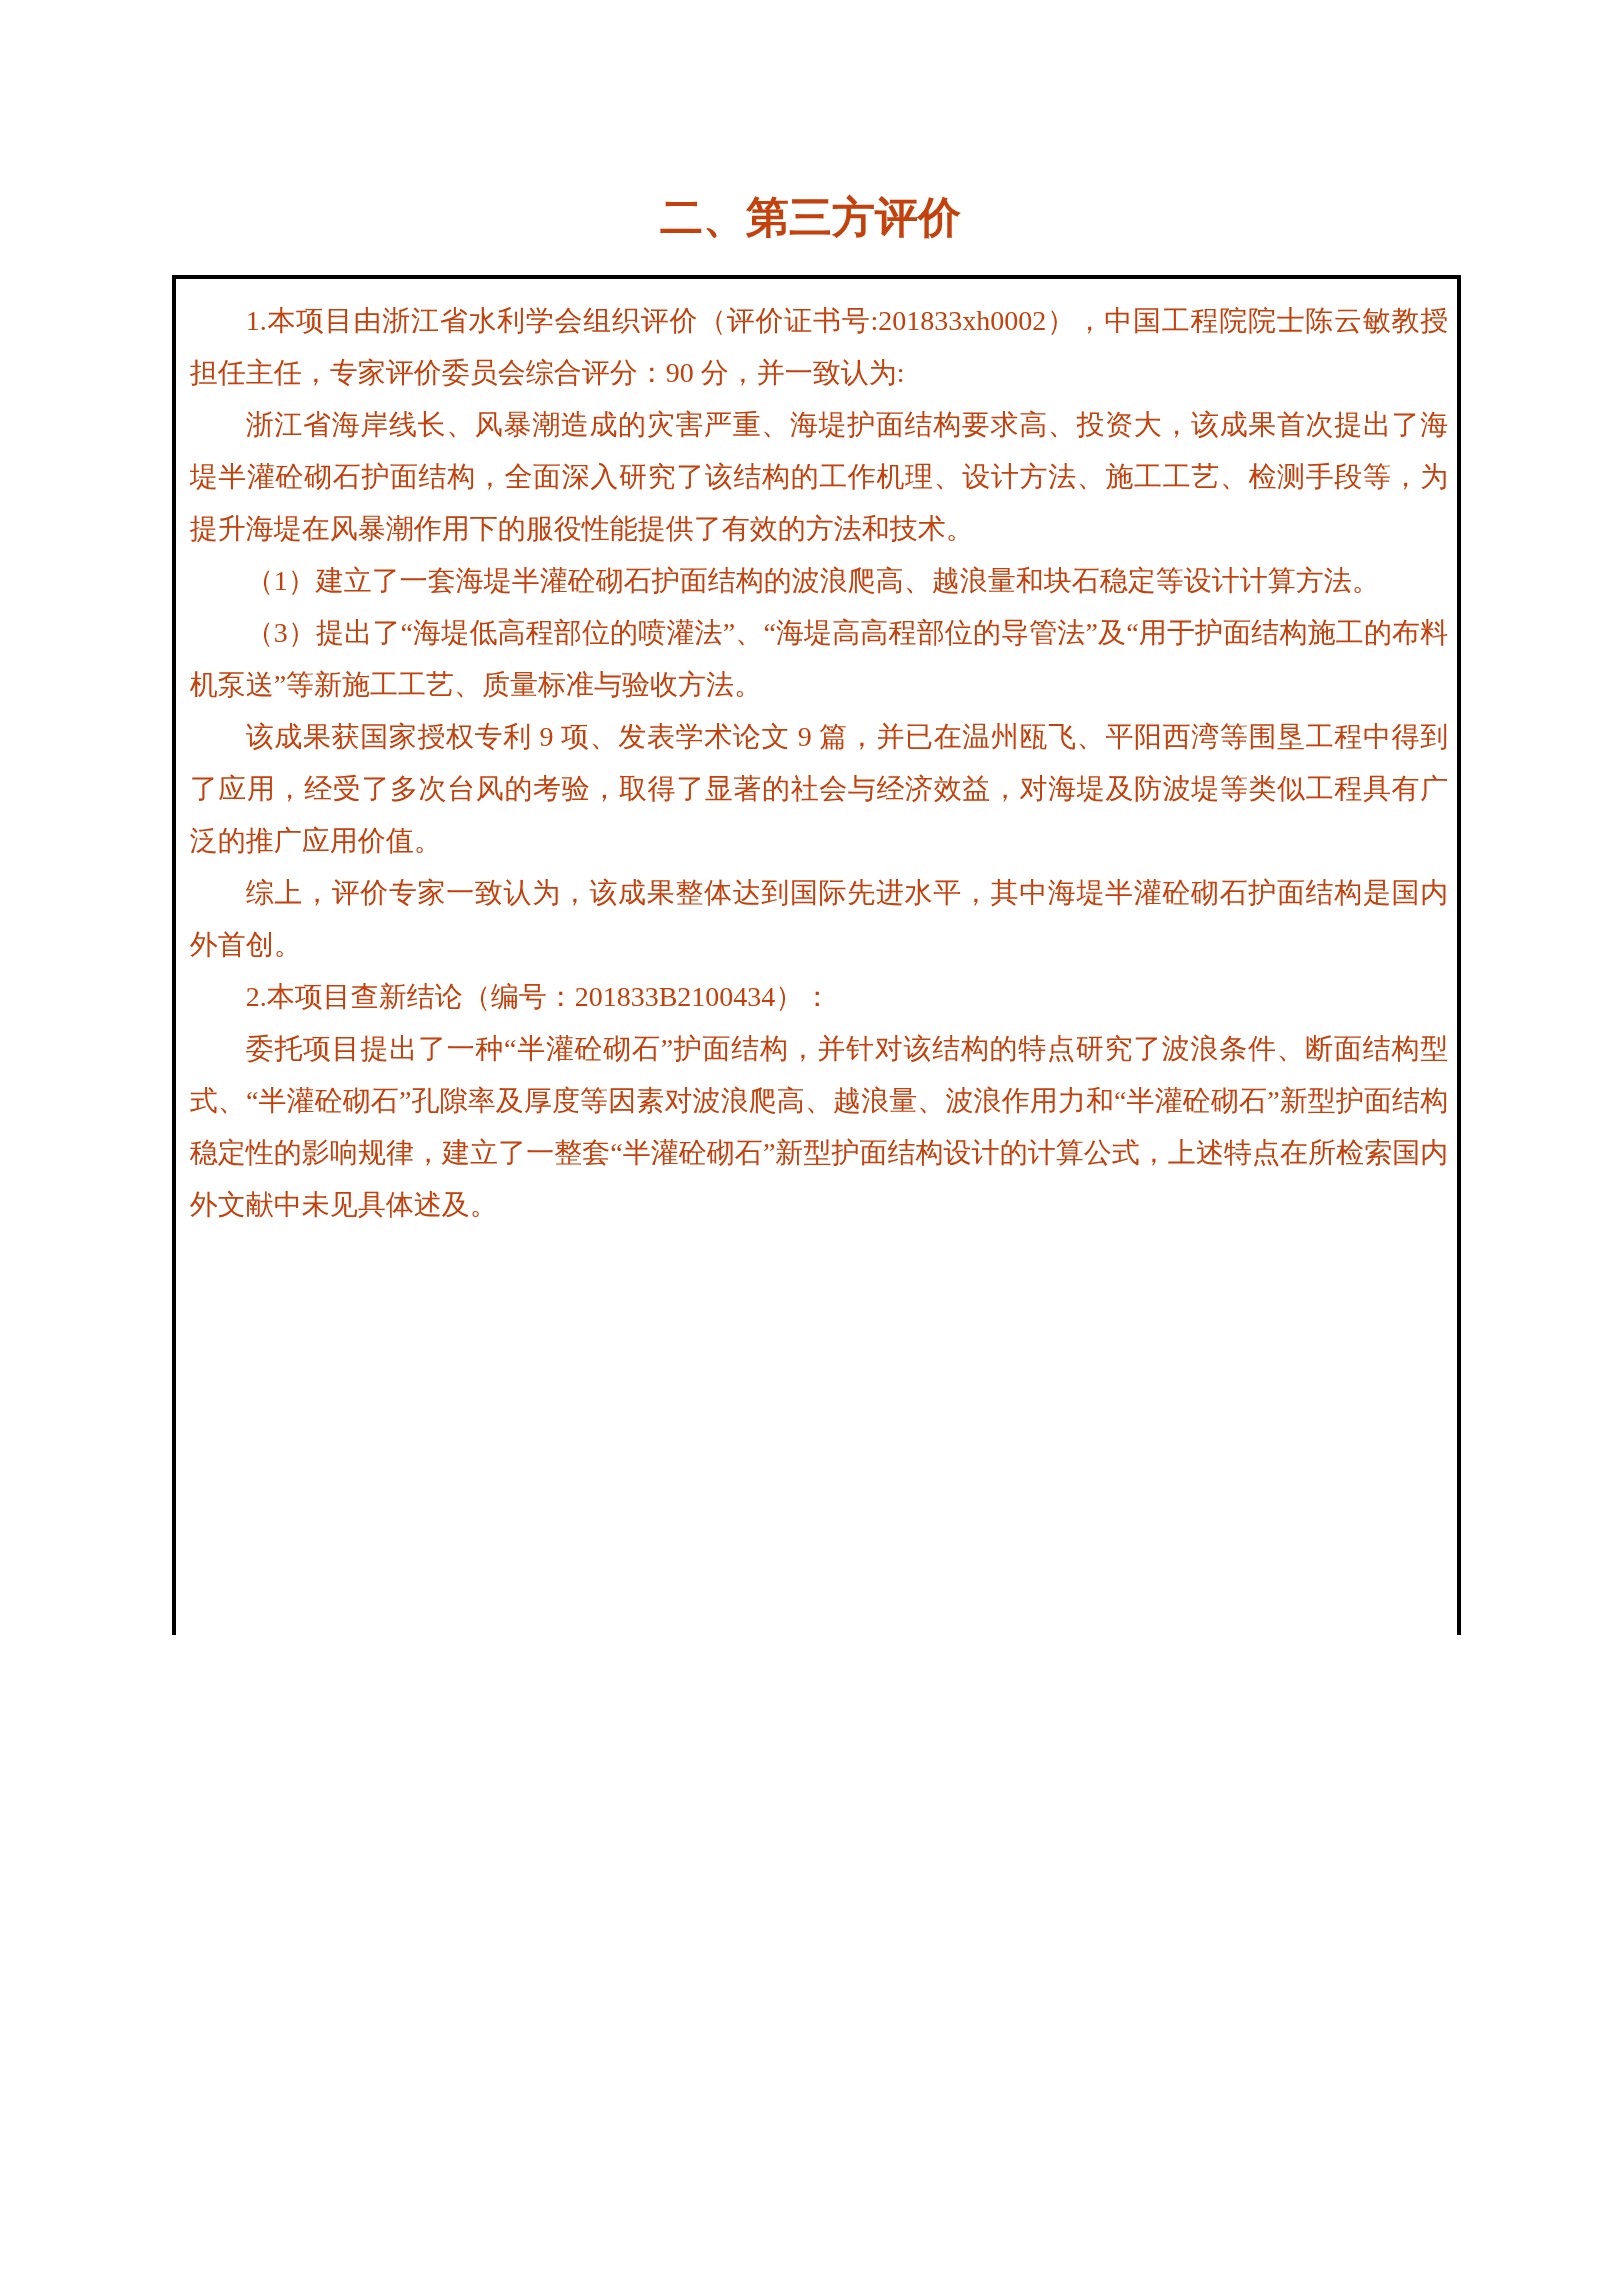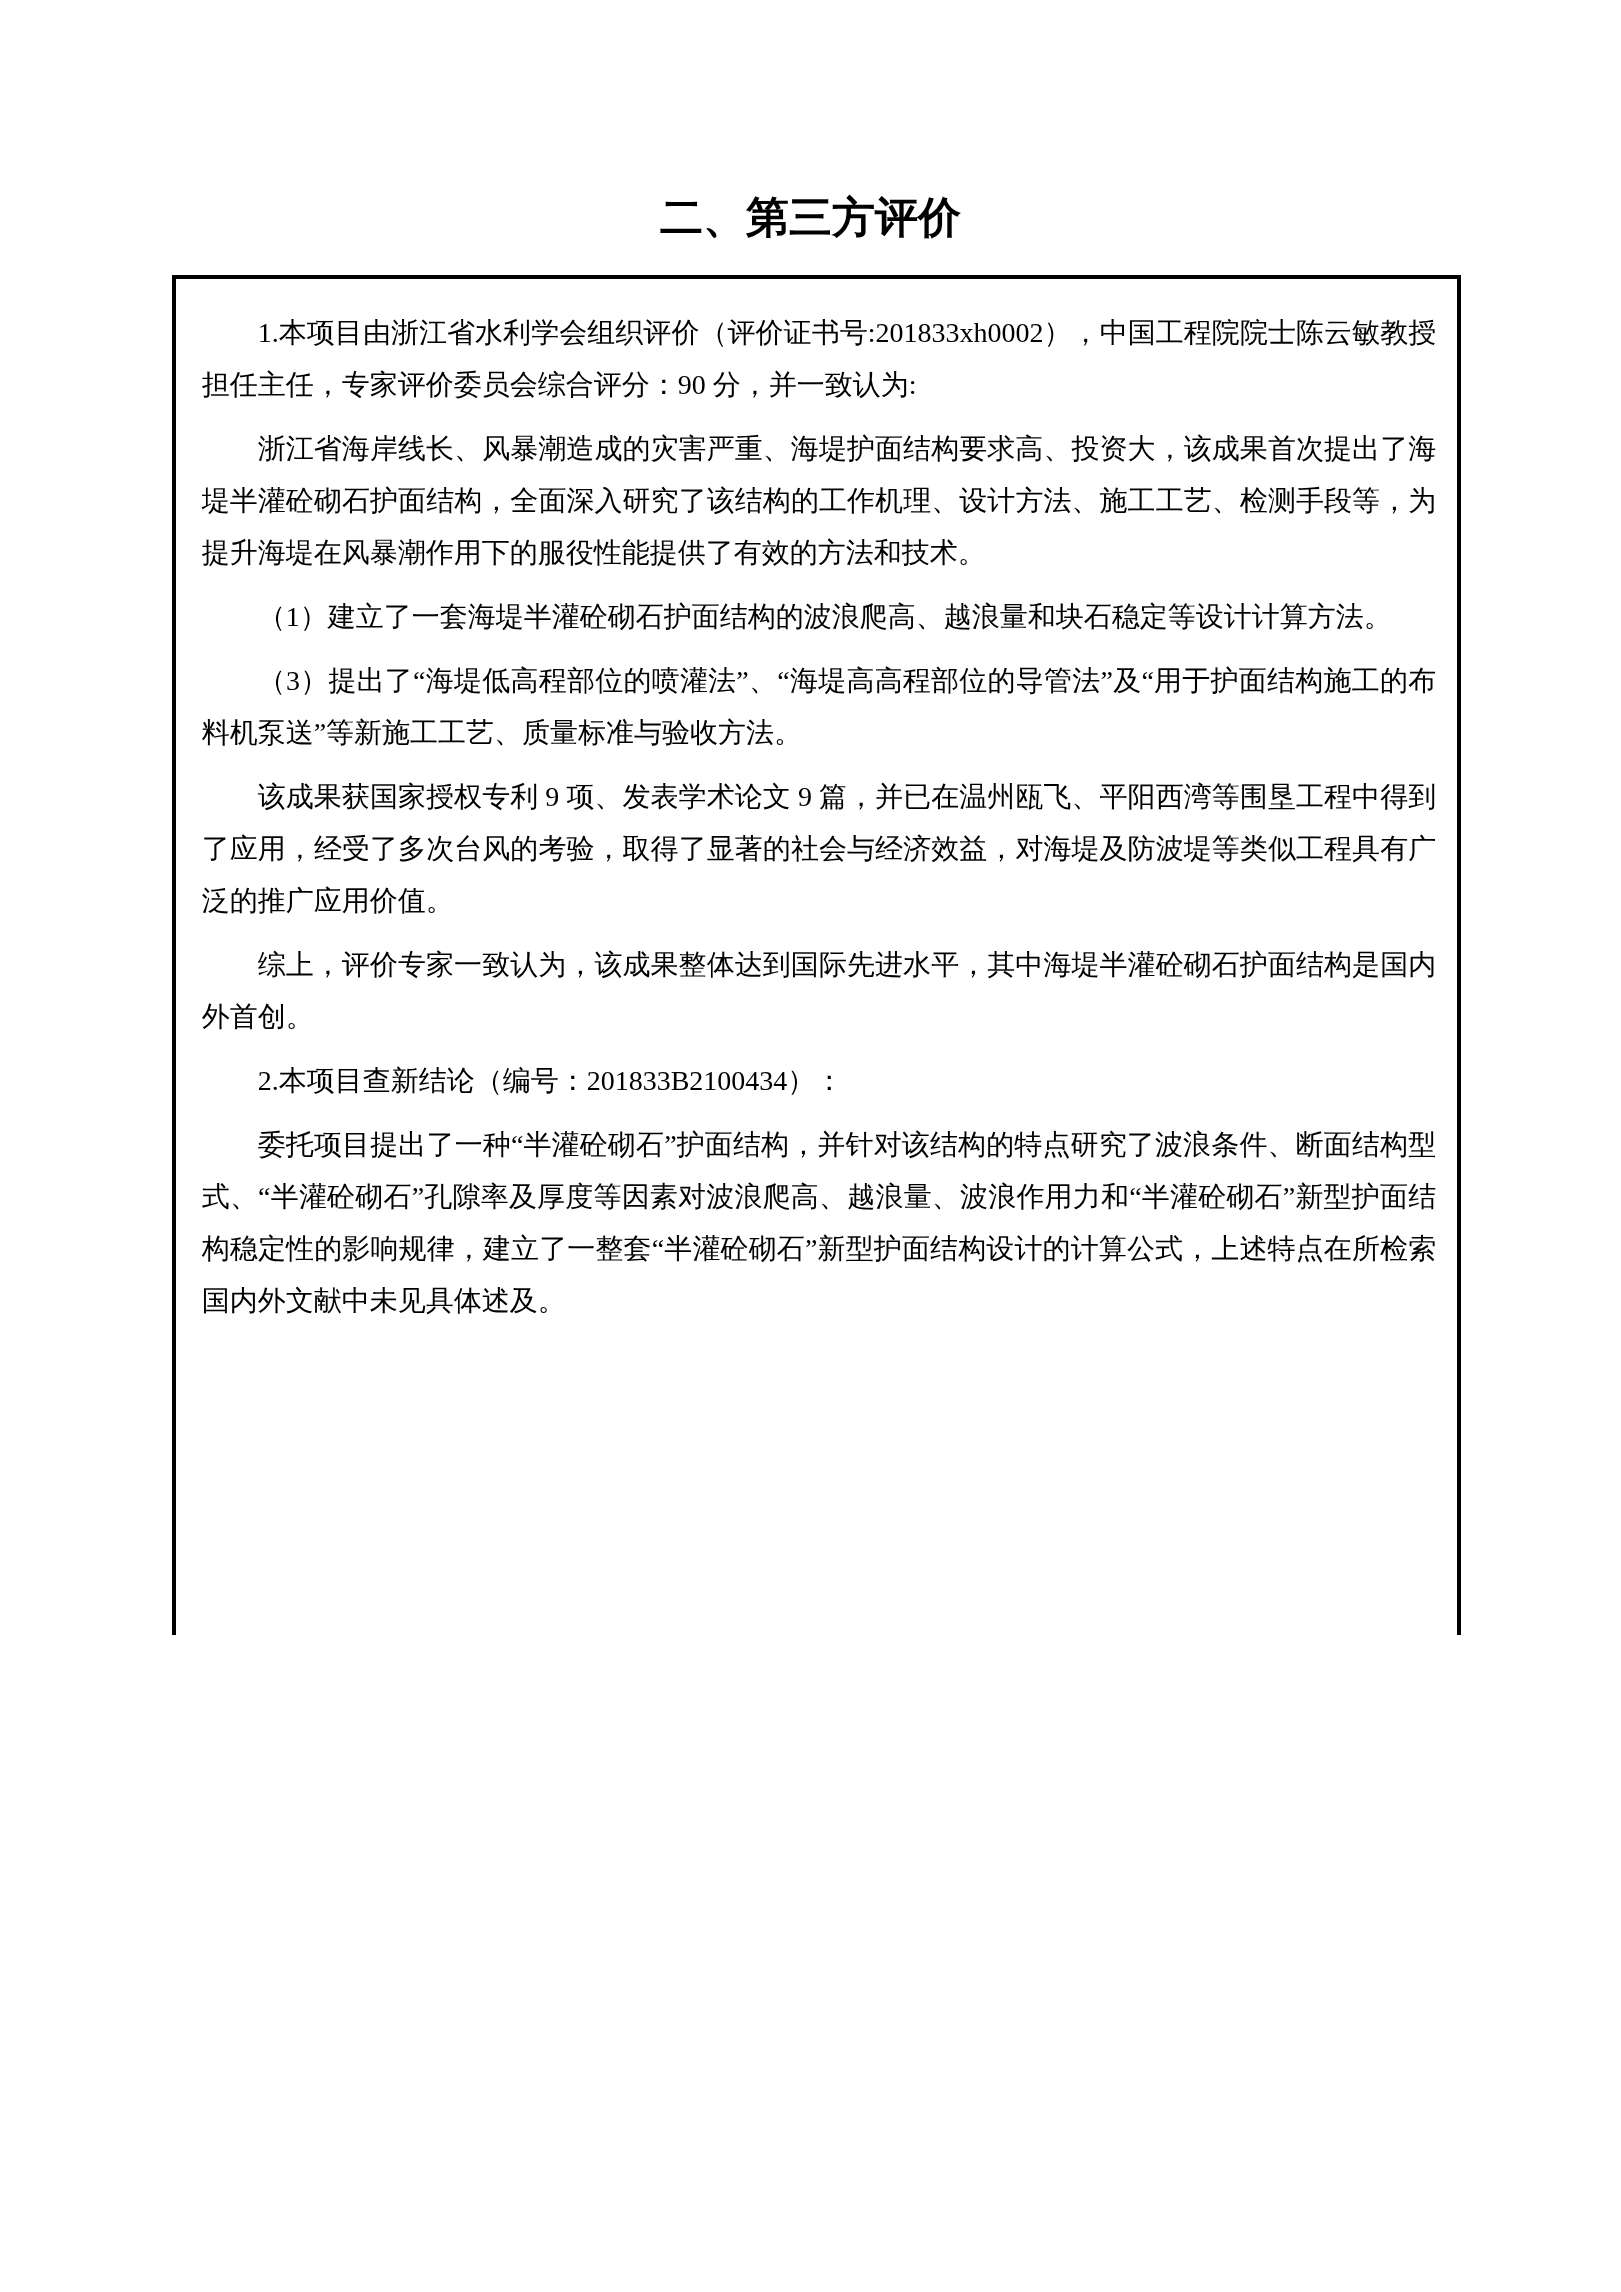--- a/index.html
+++ b/index.html
@@ -2,21 +2,21 @@
 <html><head>
 <meta charset="utf-8">
 <style>
   html, body { margin: 0; padding: 0; }
   body { background: #ffffff; }
   .page {
     position: relative;
     width: 1621px;
     height: 1635px;
     background: #ffffff;
-    color: #000000;
+    color: #c2410c;
     font-family: "Liberation Serif", serif;
     overflow: hidden;
     text-decoration: underline;
   }
   .doc-title {
     position: absolute;
     top: 192px;
     left: 0;
     width: 100%;
     margin: 0;
@@ -48,21 +48,21 @@
     overflow: hidden;
   }
   .body-cell {
     box-sizing: border-box;
     padding: 15.7px 8.8px 0 13.7px;
     font-size: 28px;
     line-height: 52px;
     text-align: justify;
   }
   .para {
-    margin: 12px;
+    margin: 0;
     text-indent: 2em;
     word-break: break-all;
   }
 </style>
 </head>
 <body>
 
 <div class="page">
   <h1 class="doc-title">二、第三方评价</h1>
 

